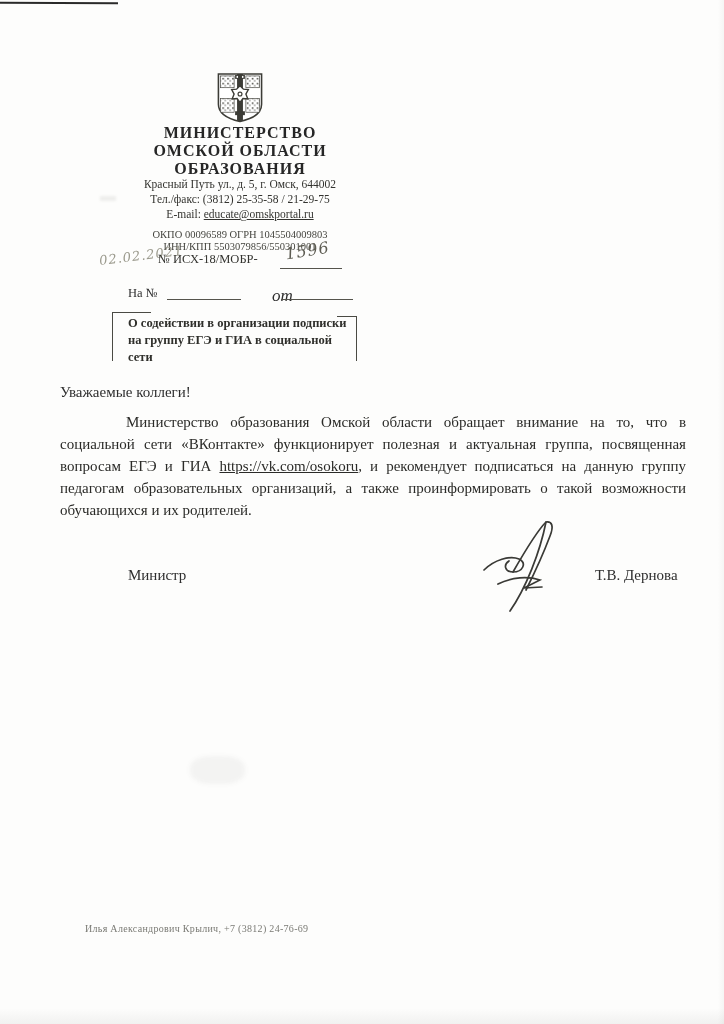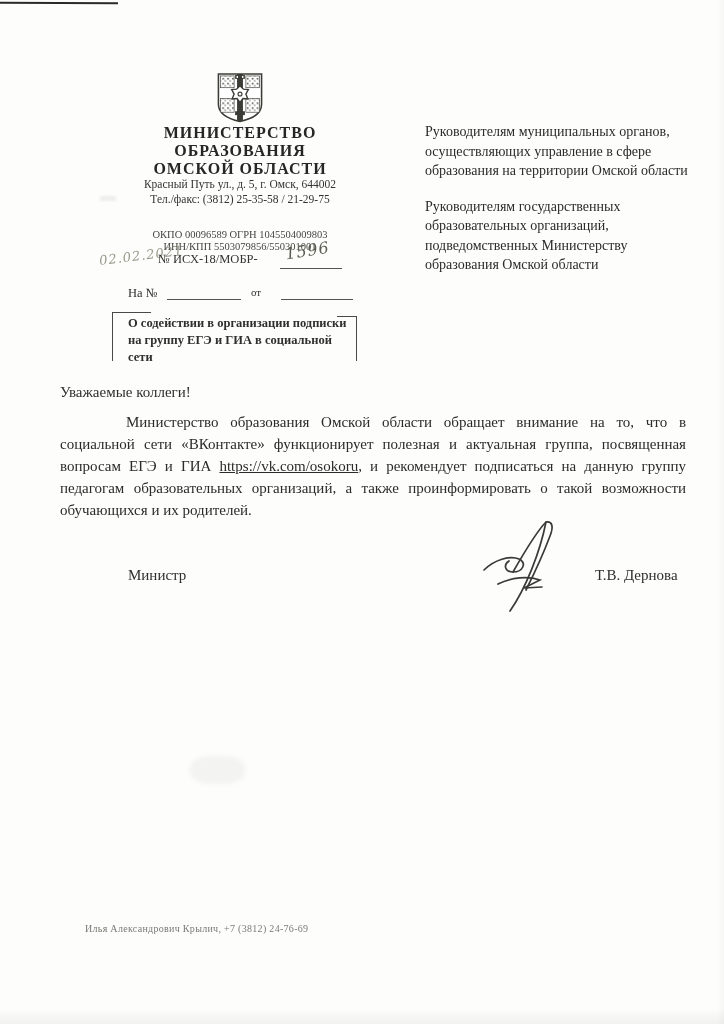--- a/index.html
+++ b/index.html
@@ -29,21 +29,21 @@
   .codes{position:absolute;left:0;top:229px;width:290px;font-size:10.5px;line-height:11.5px;color:#45453f;}
 
   
   .hand{font-style:italic;font-family:"DejaVu Serif","Liberation Serif",serif;}
   .hw-date{position:absolute;left:99px;top:248px;font-size:13px;color:#9b9a8d;transform:rotate(-7deg);letter-spacing:1px;white-space:nowrap;}
   .doc-no-label{position:absolute;left:158px;top:252px;font-size:12.5px;color:#33332f;white-space:nowrap;}
   .hw-no{position:absolute;left:285px;top:241px;font-size:16px;color:#5d5c52;transform:rotate(-9deg);letter-spacing:1px;}
   .hw-no-line{position:absolute;left:280px;top:268px;width:62px;border-bottom:1.3px solid #55544c;}
   .ref-label{position:absolute;left:128px;top:286px;font-size:12.5px;}
   .ref-blank1{position:absolute;left:167px;top:299px;width:74px;border-bottom:1px solid #55544c;}
-  .ref-from{position:absolute;left:251px;top:286px;font-size:11px;}
+  .ref-from{position:absolute;left:272px;top:286px;font-size:17px;font-style:italic;}
   .ref-blank2{position:absolute;left:281px;top:299px;width:72px;border-bottom:1px solid #55544c;}
 
   
   .recipients{position:absolute;left:425px;top:122px;width:274px;font-size:14px;line-height:19.5px;color:#2b2b28;}
   .recipients p{margin:0 0 16px 0;}
 
   
   .subject-text{position:absolute;left:128px;top:315px;width:222px;text-align:left;font-size:12.5px;font-weight:bold;line-height:17px;color:#2f2f2b;}
   .bracket-left{position:absolute;left:112px;top:312px;width:38px;height:48px;border-top:1.5px solid #4a4a44;border-left:1.5px solid #4a4a44;}
   .bracket-right{position:absolute;left:337px;top:316px;width:19px;height:44px;border-top:1.5px solid #4a4a44;border-right:1.5px solid #4a4a44;}
@@ -94,46 +94,43 @@
         <rect x="19" y="3" width="10" height="4" fill="#3c3c36"></rect>
         <rect x="20.5" y="4" width="1.5" height="2" fill="#ffffff"></rect>
         <rect x="26" y="4" width="1.5" height="2" fill="#ffffff"></rect>
         <rect x="19" y="40" width="10" height="4" fill="#3c3c36"></rect>
         <path d="M24,14 l3.5,3.5 5,0.5 -2.5,4.5 2,5 -5,-0.5 -3,4 -3,-4 -5,0.5 2,-5 -2.5,-4.5 5,-0.5 Z" fill="#ffffff" stroke="#3c3c36" stroke-width="1.4"></path>
         <circle cx="24" cy="22.5" r="2" fill="none" stroke="#3c3c36" stroke-width="1.2"></circle>
       </g>
     </svg>
     <div class="org">
       <div>МИНИСТЕРСТВО</div>
+      <div>ОМСКОЙ ОБЛАСТИ</div>
       <div>ОБРАЗОВАНИЯ</div>
-      <div>ОМСКОЙ ОБЛАСТИ</div>
     </div>
     <div class="contacts">
       <div>Красный Путь ул., д. 5, г. Омск, 644002</div>
       <div>Тел./факс: (3812) 25-35-58 / 21-29-75</div>
+      <div><span>E-mail: </span><span class="u">educate@omskportal.ru</span></div>
     </div>
     <div class="codes">
       <div>ОКПО 00096589 ОГРН 1045504009803</div>
       <div>ИНН/КПП 5503079856/550301001</div>
     </div>
   </div>
 
   <span class="hw-date hand">02.02.2021</span>
   <span class="doc-no-label">№ ИСХ-18/МОБР-</span>
   <span class="hw-no hand">1596</span>
   <span class="hw-no-line"></span>
   <span class="ref-label">На №</span>
   <span class="ref-blank1"></span>
   <span class="ref-from">от</span>
   <span class="ref-blank2"></span>
 
-  <div class="recipients">
-    <p>Руководителям муниципальных органов, осуществляющих управление в сфере образования на территории Омской области</p>
-    <p>Руководителям государственных образовательных организаций, подведомственных Министерству образования Омской области</p>
-  </div>
 
   <div class="bracket-left"></div>
   <div class="bracket-right"></div>
   <div class="subject-text">О содействии в организации подписки на группу ЕГЭ и ГИА в социальной сети</div>
 
   <div class="salutation">Уважаемые коллеги!</div>
   <p class="body-par"><span>Министерство образования Омской области обращает внимание на то, что в социальной сети «ВКонтакте» функционирует полезная и актуальная группа, посвященная вопросам ЕГЭ и ГИА </span><span class="link">https://vk.com/osokoru</span><span>, и рекомендует подписаться на данную группу педагогам образовательных организаций, а также проинформировать о такой возможности обучающихся и их родителей.</span></p>
 
   <div class="sig-title">Министр</div>
   <svg class="sig-scribble" viewBox="0 0 92 96" xmlns="http://www.w3.org/2000/svg" fill="none" stroke="#3a3a36" stroke-width="1.7" stroke-linecap="round">

